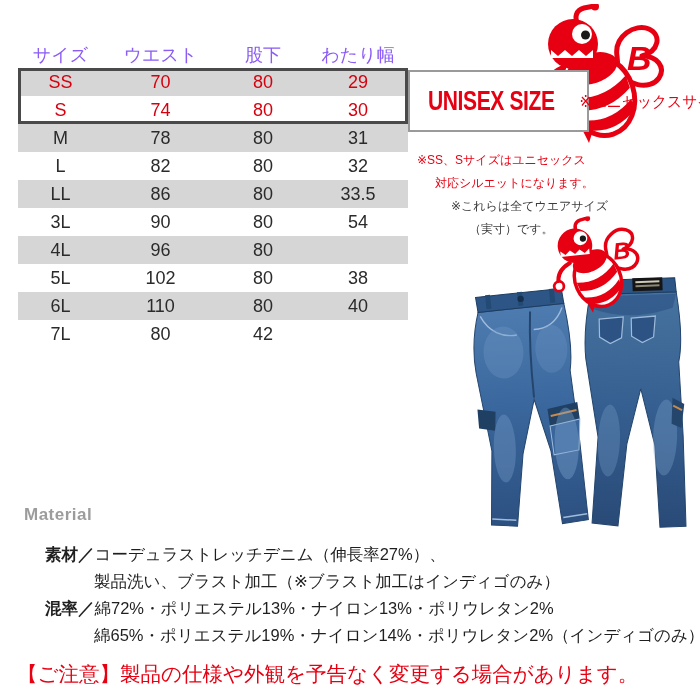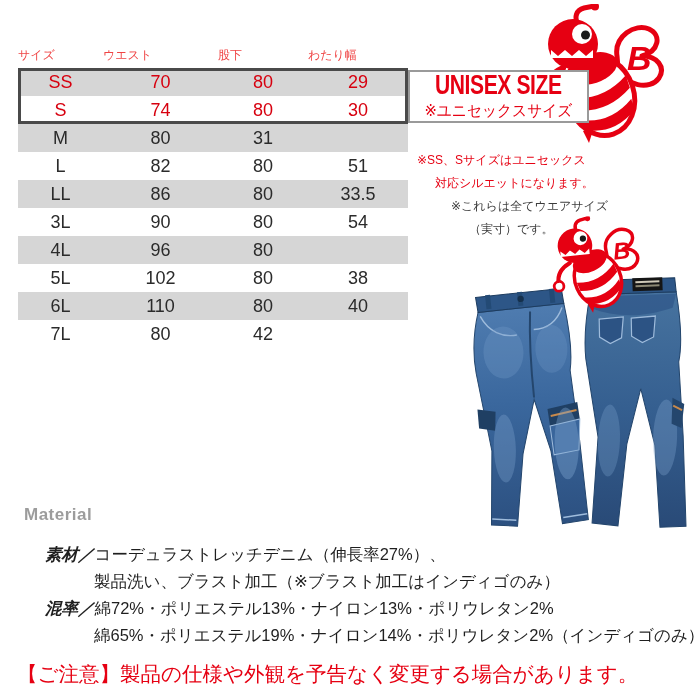--- a/index.html
+++ b/index.html
@@ -4,52 +4,52 @@
 <style>
   html,body{margin:0;padding:0;}
   body{
     width:700px;height:700px;background:#fff;position:relative;overflow:hidden;
     font-family:"Liberation Sans","DejaVu Sans",sans-serif;
     -webkit-font-smoothing:antialiased;
   }
   
   .size-table{position:absolute;left:18px;top:42px;width:390px;}
   .thead{display:grid;grid-template-columns:85px 115px 90px 100px;height:26px;
-         align-items:center;font-size:12px;color:#ef4444;}
+         align-items:center;text-align:center;font-size:18px;color:#8b5cf6;}
   .trow{display:grid;grid-template-columns:85px 115px 90px 100px;height:28px;
         align-items:center;text-align:center;font-size:18px;color:#2b2b2b;}
   .trow.stripe{background:var(--stripe-gray,#d6d6d6);}
   .trow.hl{color:var(--table-red,#d7000f);}
   .unisex-frame{position:absolute;left:0;top:26px;width:390px;height:56px;
         border:3px solid var(--frame-dark,#4a4a4a);box-sizing:border-box;pointer-events:none;}
   
-  .unisex-badge{position:absolute;left:408px;top:70px;width:181px;height:53px;
+  .unisex-badge{position:absolute;left:408px;top:70px;width:181px;height:62px;
         border:2px solid var(--badge-border,#9a9a9a);background:#fff;box-sizing:border-box;
-        display:flex;flex-direction:column;align-items:center;justify-content:center;z-index:3;}
+        display:flex;flex-direction:row;align-items:center;z-index:3;}
   .unisex-badge .t1{color:var(--accent-red,#e60012);font-weight:bold;font-size:27px;line-height:1;
         white-space:nowrap;transform:scaleX(.78);letter-spacing:-.5px;}
   .unisex-badge .t2{color:var(--accent-red,#e60012);font-size:16px;margin-top:2px;
         white-space:nowrap;transform:scaleX(.92);}
   
   .bee-big{position:absolute;left:531px;top:4px;width:136px;height:140px;z-index:2;}
   .bee-small{position:absolute;left:548px;top:216px;width:94px;height:97px;transform:rotate(-6deg);z-index:2;}
   
   .notes{position:absolute;left:417px;top:149px;font-size:12px;line-height:23px;white-space:nowrap;}
   .notes .nr{color:var(--accent-red,#e60012);}
   .notes .nb{color:#3c3c3c;margin-left:34px;}
   .notes .ind{padding-left:18px;}
   
   .jeans{position:absolute;left:452px;top:262px;width:248px;height:270px;z-index:1;}
   
   .material-heading{position:absolute;left:24px;top:505px;color:var(--heading-gray,#9c9c9c);
         font-weight:bold;font-size:17px;letter-spacing:.5px;}
   .material{position:absolute;left:45px;top:541px;font-size:16.5px;line-height:27px;
         color:#1f1f1f;white-space:nowrap;}
   .mat-line{display:flex;}
-  .mat-label{font-weight:bold;font-style:italic;}
+  .mat-label{font-weight:bold;}
   .cont{padding-left:49px;}
   
   .notice{position:absolute;left:17px;top:660px;color:var(--accent-red,#e60012);
         font-size:20.5px;white-space:nowrap;text-align:center;}
 </style>
 </head>
 <body>
 
 <svg width="0" height="0" style="position:absolute" aria-hidden="true">
   <defs>
@@ -98,28 +98,29 @@
       <div>29</div>
     </div>
         <div class="trow hl">
       <div>S</div>
       <div>74</div>
       <div>80</div>
       <div>30</div>
     </div>
         <div class="trow stripe">
       <div>M</div>
+      <div>78</div>
       <div>80</div>
       <div>31</div>
     </div>
         <div class="trow">
       <div>L</div>
       <div>82</div>
       <div>80</div>
-      <div>51</div>
+      <div>32</div>
     </div>
         <div class="trow stripe">
       <div>LL</div>
       <div>86</div>
       <div>80</div>
       <div>33.5</div>
     </div>
         <div class="trow">
       <div>3L</div>
       <div>90</div>

